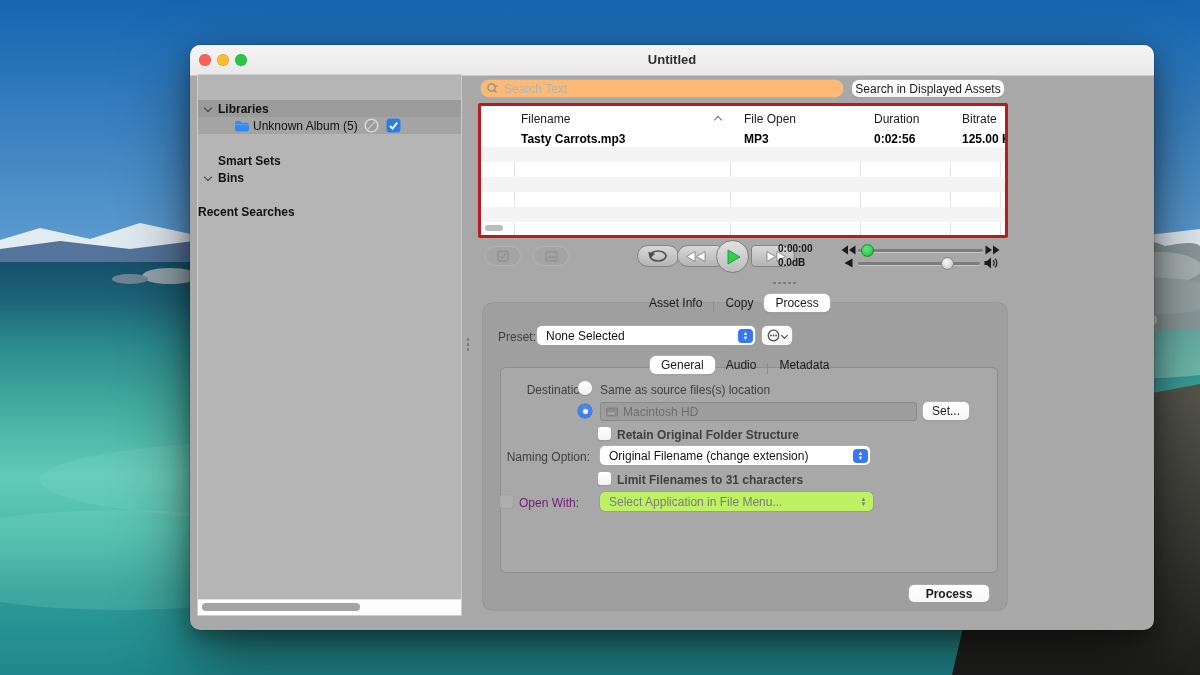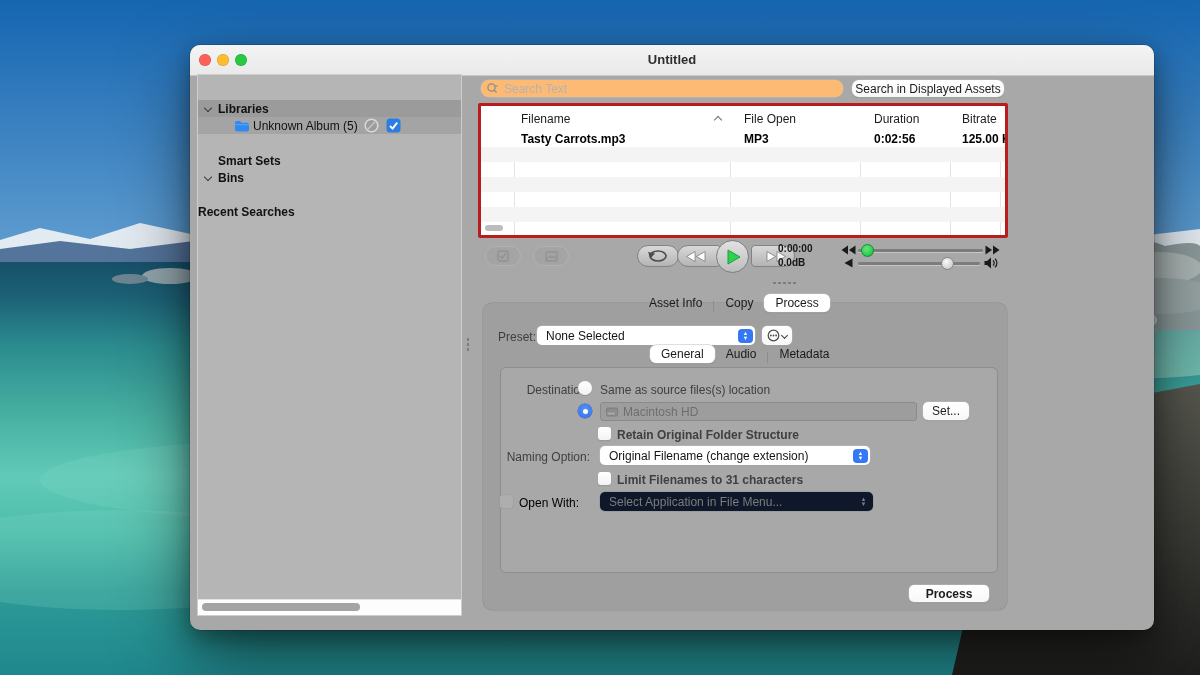--- a/index.html
+++ b/index.html
@@ -62,29 +62,29 @@
   #groupbox{position:absolute;left:310px;top:322px;width:498px;height:206px;background:#a8a8a8;border:1px solid #8d8d8d;border-radius:6px;box-sizing:border-box}
   .seg-tabs{position:absolute;display:flex;align-items:flex-end;height:18px}
   .seg{font-size:12px;color:#1a1a1a;padding:2px 11px;border-radius:6px;display:flex;align-items:center;height:14px}
   .seg.sel{background:#fff;box-shadow:0 0 0 .5px #bdbdbd,0 1px 1px rgba(0,0,0,.2)}
   .seg-sep{width:1px;height:11px;background:#8d8d8d}
   
   .popup{position:absolute;background:#fff;border-radius:5px;box-shadow:0 0 0 .5px #b9b9b9,0 1px 1px rgba(0,0,0,.15);
     display:flex;align-items:center;padding-left:9px;font-size:12px;color:#141414;box-sizing:border-box}
   .spin{position:absolute;right:2px;top:2.5px;width:15px;height:14px;border-radius:4px;background:#3478f6;color:#fff;
     display:flex;flex-direction:column;align-items:center;justify-content:center;font-size:5.5px;line-height:5px}
-  .popup.disabled{background:#0f172a;box-shadow:0 0 0 .5px #929292;color:#7c7c7c}
+  .popup.disabled{background:#bef264;box-shadow:0 0 0 .5px #929292;color:#7c7c7c}
   .spin.gray{background:transparent;color:#7c7c7c;font-size:6px}
   .radio{position:absolute;width:14px;height:14px;border-radius:50%;background:linear-gradient(#fff,#f1f1f1);box-shadow:0 0 0 .5px #a8a8a8,0 1px 1px rgba(0,0,0,.2)}
   .radio.on{background:radial-gradient(circle at 50% 40%, #5a95f2, #2a6ded);box-shadow:0 0 0 .5px #1d5ed0}
   .radio.on::after{content:"";position:absolute;left:4.5px;top:4.5px;width:5px;height:5px;border-radius:50%;background:#fff}
   .cb{position:absolute;width:13px;height:13px;border-radius:3px;background:linear-gradient(#fff,#f3f3f3);box-shadow:0 0 0 .5px #a6a6a6,0 1px 1px rgba(0,0,0,.18)}
   .cb.disabled{background:#aeaeae;box-shadow:0 0 0 .5px #9a9a9a}
   .flabel{position:absolute;font-size:12px;color:#404040;white-space:nowrap}
-  .flabel.dim{color:#000000}
+  .flabel.dim{color:#701a75}
   .pathfield{position:absolute;background:#9d9d9d;border:1px solid #8a8a8a;border-radius:3px;display:flex;align-items:center;
     padding-left:5px;font-size:12px;color:#6e6e6e;box-sizing:border-box}
 </style>
 </head>
 <body>
 
 <div class="abs" style="left:0;top:0;width:1200px;height:675px">
 <svg width="1200" height="675" viewBox="0 0 1200 675">
   <defs>
     <linearGradient id="sky" x1="0" y1="0" x2="0" y2="1">
@@ -309,21 +309,21 @@
     <svg width="13" height="13">
       <circle cx="6.5" cy="6.5" r="5.3" fill="none" stroke="#4a4a4a" stroke-width="1.2"></circle>
       <circle cx="3.9" cy="6.5" r=".9" fill="#4a4a4a"></circle>
         <circle cx="6.5" cy="6.5" r=".9" fill="#4a4a4a"></circle>
         <circle cx="9.1" cy="6.5" r=".9" fill="#4a4a4a"></circle>
     </svg>
     <span class="chev" style="margin-left:2px;width:4px;height:4px"></span>
   </div>
 
   <div id="groupbox"></div>
-  <div class="seg-tabs" style="left:460px;top:300px">
+  <div class="seg-tabs" style="left:460px;top:311px">
     <div class="seg sel">General</div>
     <div class="seg">Audio</div>
     <div class="seg-sep"></div>
     <div class="seg">Metadata</div>
   </div>
 
   <span class="flabel" style="left:323px;top:338px;width:77px;text-align:right">Destination:</span>
   <div class="radio" style="left:388px;top:336px"></div>
   <span class="flabel" style="left:410px;top:338px">Same as source files(s) location</span>
 

